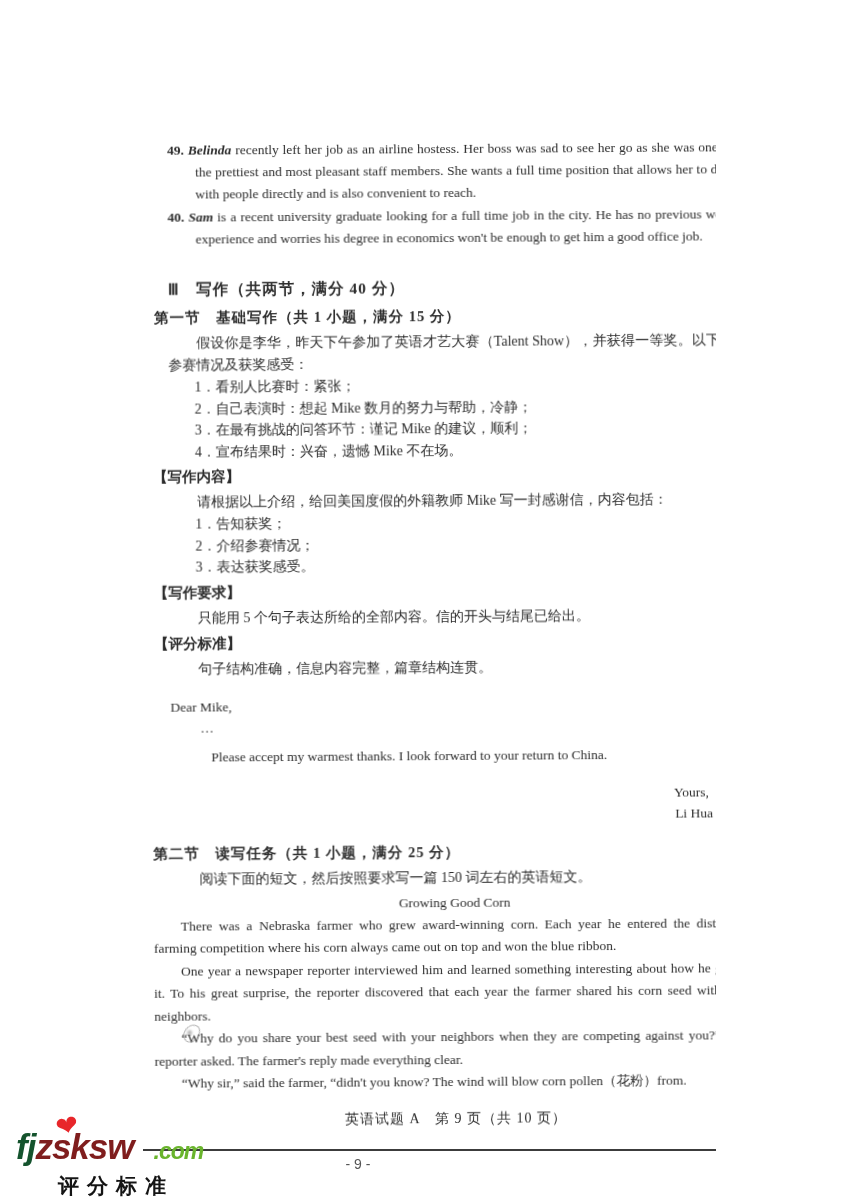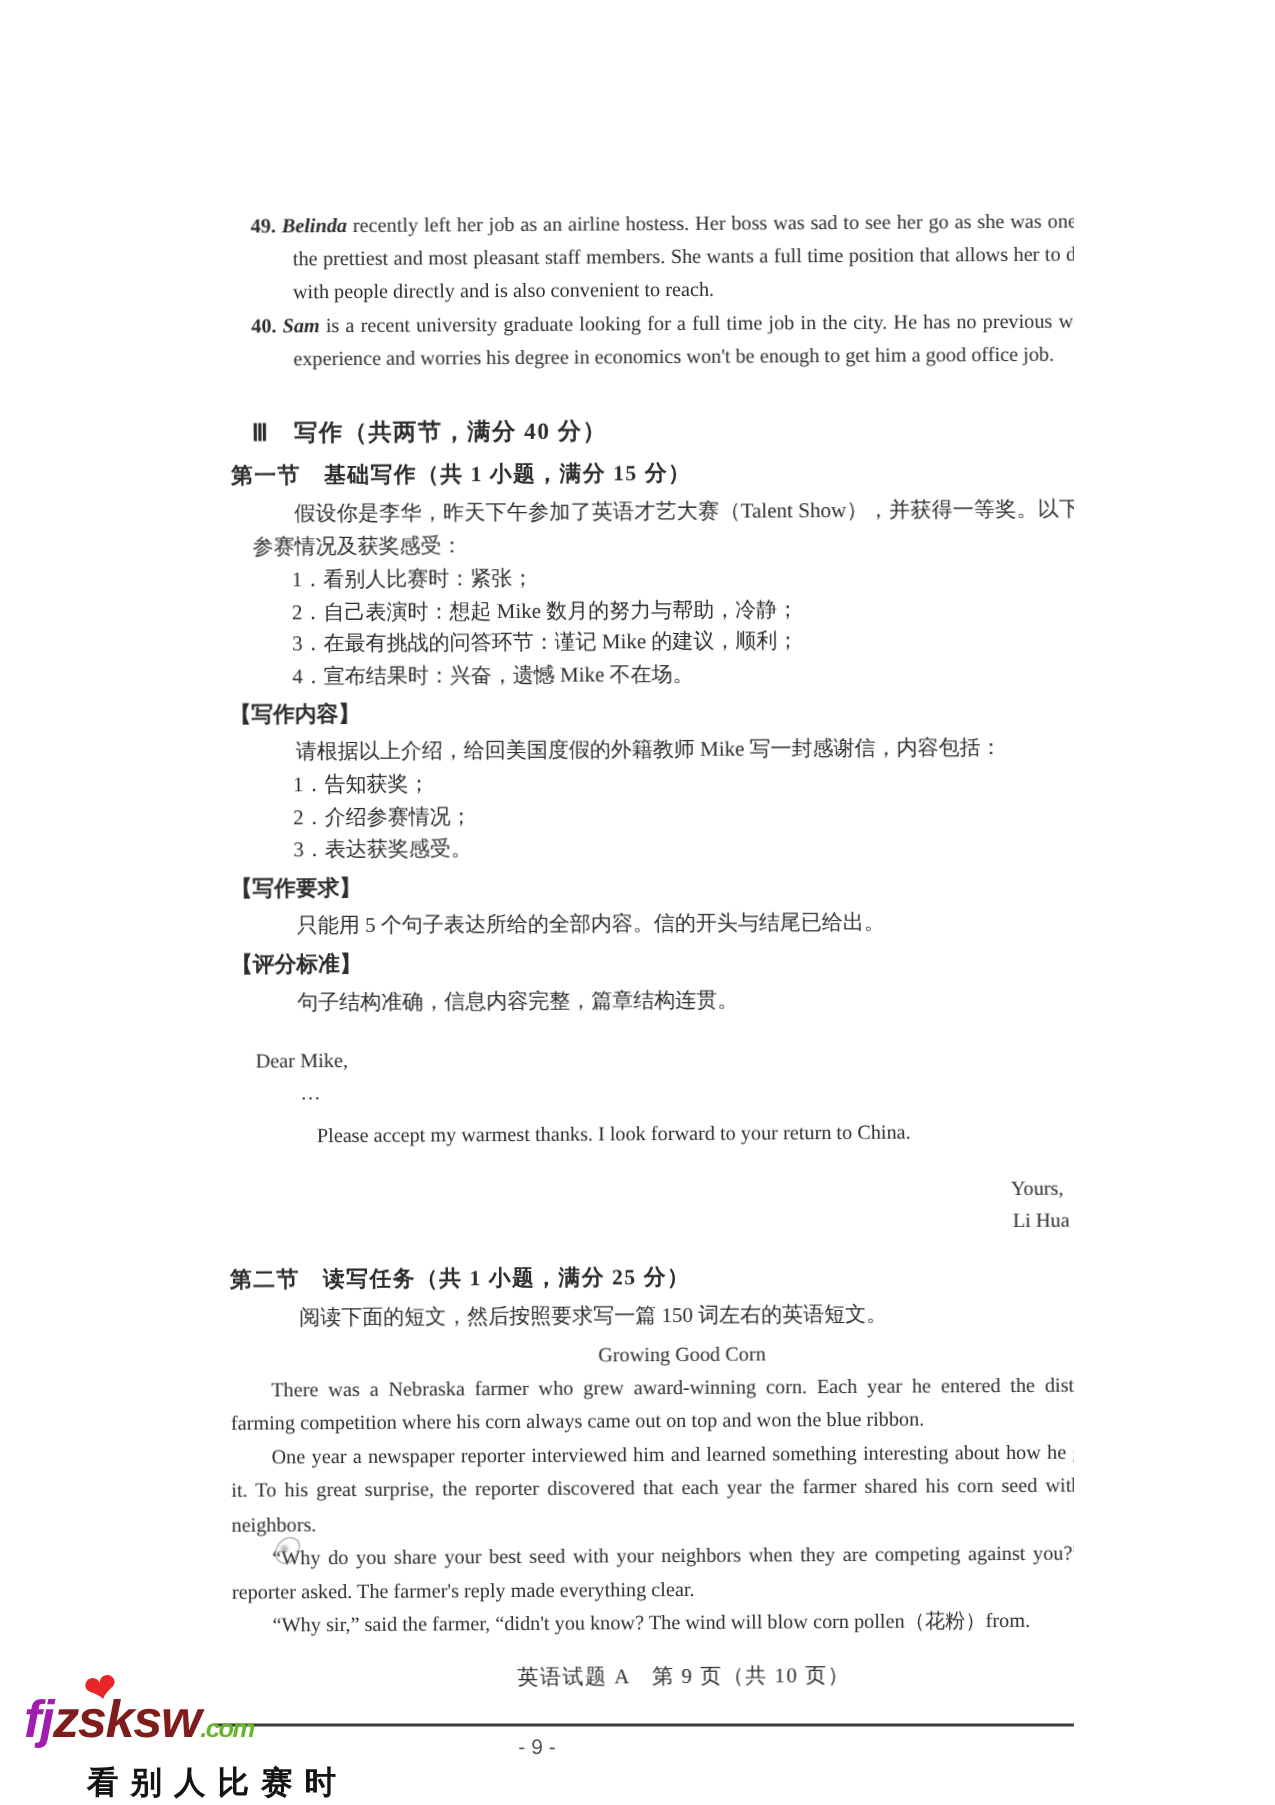--- a/index.html
+++ b/index.html
@@ -119,23 +119,23 @@
     position:absolute;
     left:16px;top:1130px;
     font-family:"Liberation Sans", sans-serif;
     z-index:3;
   }
   .logo-text{
     font-weight:bold;font-style:italic;
     font-size:35px;line-height:34px;
     letter-spacing:-1px;
   }
-  .logo-fj{color:#a21caf;}
+  .logo-fj{color:#14532d;}
   .logo-main{color:#7f1d1d;}
-  .logo-tld{color:#69b42c;font-size:17px;}
+  .logo-tld{color:#69b42c;font-size:23px;margin-left:20px;}
   .logo-heart{
     position:absolute;
     left:40px;top:-20px;
     color:#e8262a;
     font-size:27px;
     transform:rotate(-12deg);
     font-style:normal;
   }
   .logo-cn{
     font-size:21px;
@@ -217,16 +217,16 @@
 
   <div class="ink-smudge"></div>
 
   <div class="footer-rule"></div>
 
   <div class="page-number">- 9 -</div>
 
   <div class="logo">
     <span class="logo-heart">❤</span>
     <div class="logo-text"><span class="logo-fj">fj</span><span class="logo-main">zsksw</span><span class="logo-tld">.com</span></div>
-    <div class="logo-cn">看别人比赛时</div>
+    <div class="logo-cn">评分标准</div>
   </div>
 
 </div>
 
 </body></html>

